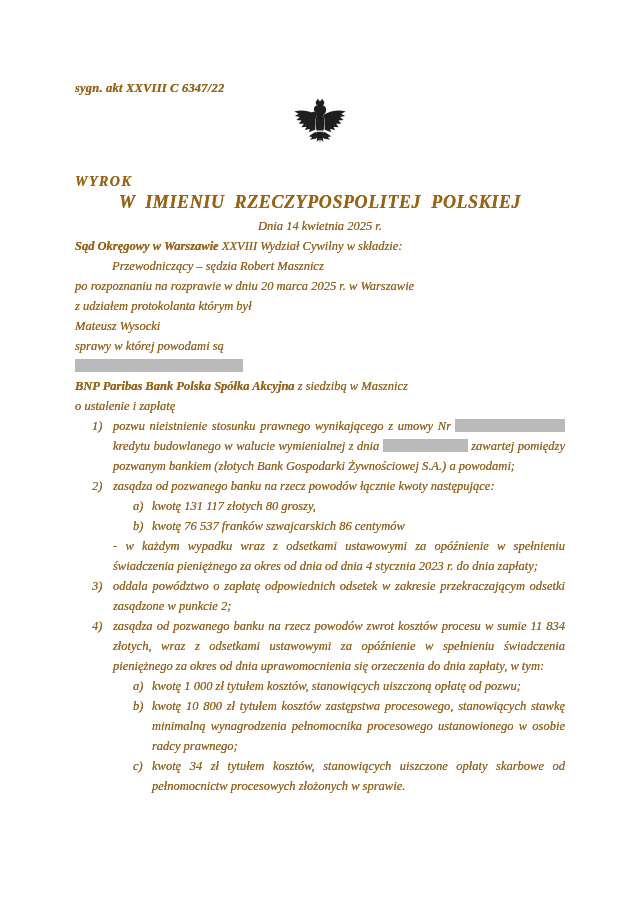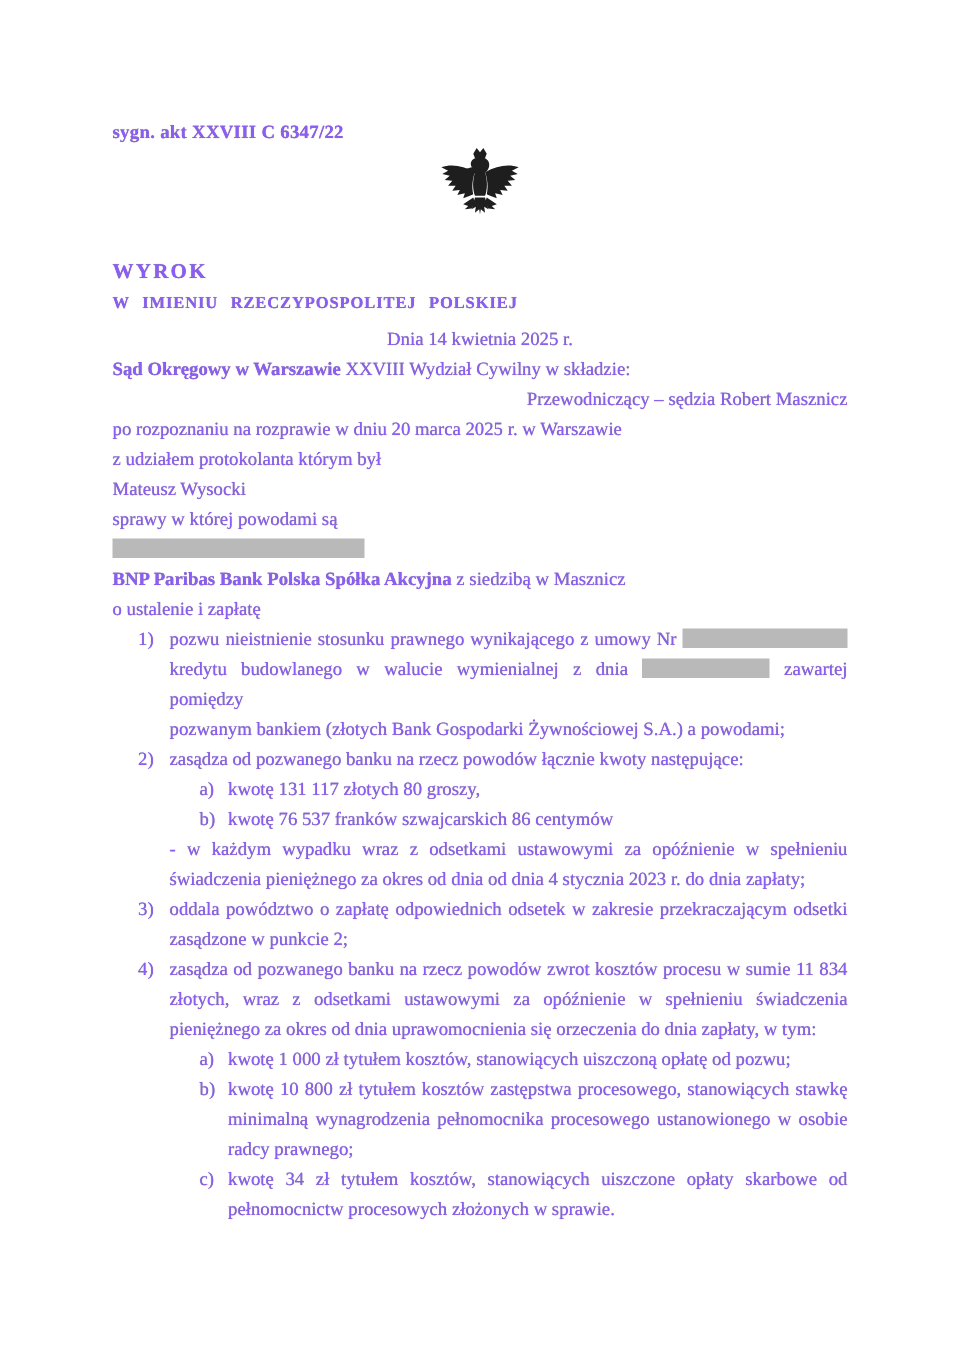--- a/index.html
+++ b/index.html
@@ -5,41 +5,42 @@
   * { box-sizing: border-box; }
   html, body { margin: 0; padding: 0; background: #ffffff; }
   .page {
     position: relative;
     width: 640px;
     height: 911px;
     background: #ffffff;
     font-family: "Liberation Serif", serif;
     font-size: 12.5px;
     line-height: 20px;
-    color: #8b5cf6;
+    color: #a16207;
     padding: 78px 75px 0 75px;
     text-shadow: 0 0 0.5px rgba(34,34,34,0.65);
     overflow: hidden;
+    font-style: italic;
   }
   .bold { font-weight: bold; }
   p { margin: 0; }
   .case-number { font-weight: bold; letter-spacing: 0.2px; }
   .emblem-row { text-align: center; height: 66px; margin-top: 0px; }
   .emblem-row svg { display: inline-block; }
   .title {
     text-align: left; font-weight: bold; font-size: 14px;
     letter-spacing: 1.5px; margin-top: 8px;
   }
   .subtitle {
-    text-align: left; font-weight: bold; font-size: 11px;
+    text-align: center; font-weight: bold; font-size: 18px;
     letter-spacing: 0.6px; word-spacing: 5px;
   }
   .date-line { text-align: center; margin-top: 4px; }
   .court-block { margin-top: 0; }
-  .indent1 { padding-left: 37px; text-align: right; }
+  .indent1 { padding-left: 37px; }
   .redact {
     display: inline-block;
     background: #b9b9b9;
     height: 13px;
     vertical-align: -2px;
   }
   .redact-line { height: 20px; }
   .redact-line .redact { width: 168px; margin-top: 3px; }
   .item { position: relative; padding-left: 38px; text-align: justify; }
   .item .num { position: absolute; left: 17px; top: 0; }

